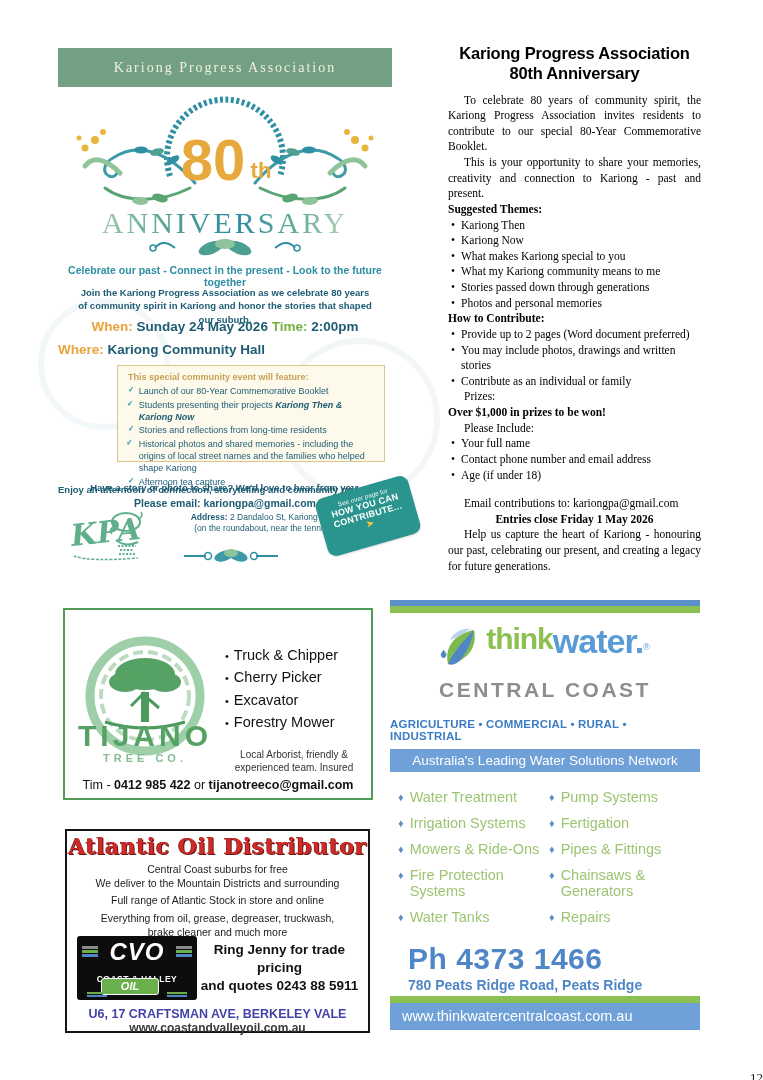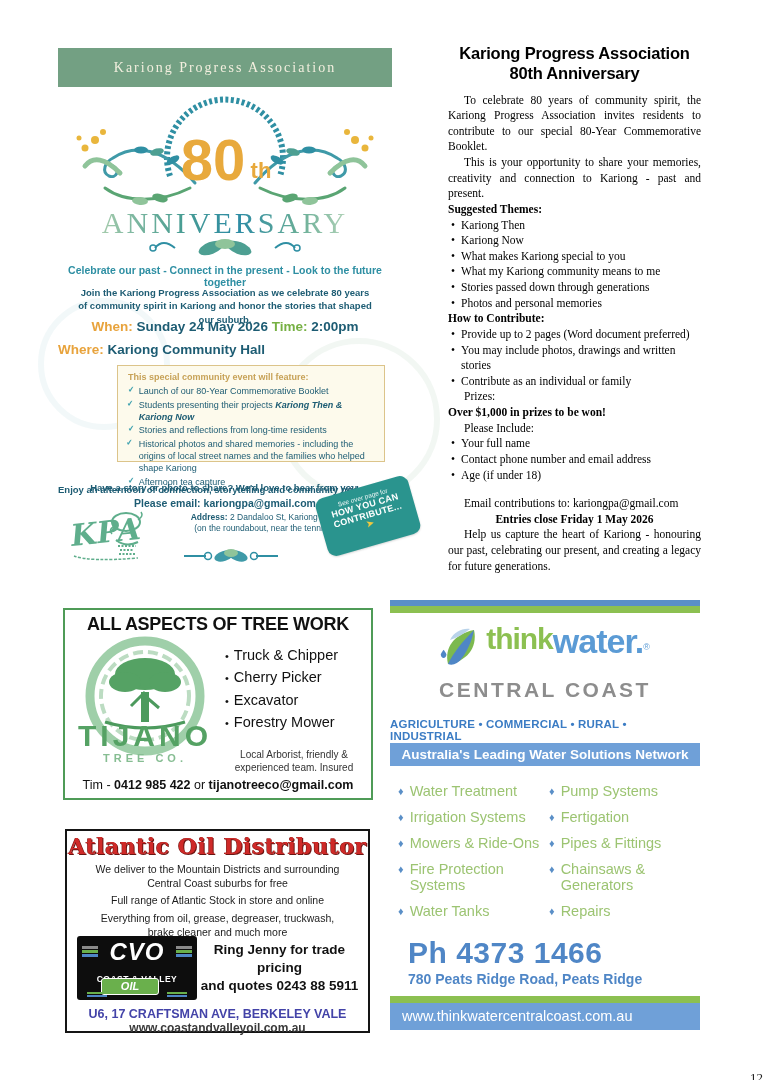--- a/index.html
+++ b/index.html
@@ -83,21 +83,21 @@
   
   .water-ad{position:absolute;left:390px;top:600px;width:310px;height:430px;background:#fff;}
   .bar{width:100%;} .bar.blue{height:6px;background:#5a8fc7;} .bar.green{height:7px;background:#8cc051;}
   .tw-logo-row{margin-top:11px;display:flex;align-items:flex-start;justify-content:center;}
   .tw-leaf{margin-right:4px;margin-top:2px;}
   .tw-think{font-size:30px;font-weight:bold;color:#8cc051;letter-spacing:-1px;line-height:1;}
   .tw-water{font-size:34px;font-weight:bold;color:#5b9bd5;letter-spacing:-1px;line-height:1;}
   .tw-reg{font-size:9px;color:#5b9bd5;margin-top:18px;}
   .tw-region{text-align:center;font-size:21px;font-weight:bold;color:#8d8d8d;letter-spacing:2.5px;margin-top:2px;}
   .tw-sectors{font-size:11.5px;font-weight:bold;color:#3b7cc4;margin-top:16px;letter-spacing:.2px;}
-  .tw-banner{margin-top:1px;height:23px;background:#6fa0d8;color:#fff;font-size:13.5px;text-align:center;line-height:23px;font-weight:bold;}
+  .tw-banner{margin-top:7px;height:23px;background:#6fa0d8;color:#fff;font-size:13.5px;text-align:center;line-height:23px;}
   .tw-services{position:relative;margin-top:18px;margin-left:8px;display:flex;}
   .tw-col{width:152px;}
   .tw-item{display:flex;font-size:14.5px;color:#9cc472;line-height:1.1;margin-bottom:10px;}
   .tw-item .dia{color:#5a8fc7;font-size:11px;margin-right:6px;margin-top:1px;flex:0 0 auto;}
   .tw-phone{margin:8px 0 0 18px;font-size:30px;font-weight:bold;color:#4f86c6;letter-spacing:.5px;line-height:1;}
   .tw-address{margin:3px 0 0 18px;font-size:14px;font-weight:bold;color:#4f86c6;}
   .tw-bars-bottom{position:absolute;bottom:27px;left:0;width:100%;}
   .tw-webbar{position:absolute;bottom:0;left:0;width:100%;height:27px;background:#6fa0d8;color:#fff;font-size:14.5px;line-height:27px;padding-left:12px;box-sizing:border-box;}
 
   .page-num{position:absolute;left:0;top:1070px;width:763px;text-align:right;font-family:"Liberation Serif",serif;font-size:13px;color:#222;}
@@ -269,21 +269,20 @@
         <li><span class="bl">•</span><span>Age (if under 18)</span></li>
       </ul>
       <div class="gap"></div>
       <p>Email contributions to: kariongpa@gmail.com</p>
       <div class="center-b">Entries close Friday 1 May 2026</div>
       <p>Help us capture the heart of Kariong - honouring our past, celebrating our present, and creating a legacy for future generations.</p>
     </div>
   </div>
 
   <div class="tree-ad">
-    <div class="tree-title">ALL ASPECTS OF TREE WORK</div>
     <div class="tree-logo">
       <svg width="152" height="132" viewBox="0 0 152 132">
         <circle cx="76" cy="60" r="55" fill="#ffffff" stroke="#9fcfa9" stroke-width="9"></circle>
         <circle cx="76" cy="60" r="44" fill="none" stroke="#bcdcc2" stroke-width="4" stroke-dasharray="10 5"></circle>
         <path d="M36,86 q40,12 80,0" fill="none" stroke="#4c9a5d" stroke-width="3"></path>
         <rect x="72" y="56" width="8" height="30" fill="#4c9a5d"></rect>
         <path d="M76,56 L62,70 M76,60 L90,72" stroke="#4c9a5d" stroke-width="3"></path>
         <ellipse cx="76" cy="38" rx="30" ry="16" fill="#55a264"></ellipse>
         <ellipse cx="56" cy="46" rx="16" ry="10" fill="#55a264"></ellipse>
         <ellipse cx="96" cy="46" rx="16" ry="10" fill="#55a264"></ellipse>
@@ -300,22 +299,22 @@
     <div class="tree-blurb">
       <div>Local Arborist, friendly &amp;</div>
       <div>experienced team. Insured</div>
     </div>
     <div class="tree-contact"><span>Tim - </span><b>0412 985 422</b><span> or </span><b>tijanotreeco@gmail.com</b></div>
   </div>
 
   <div class="oil-ad">
     <div class="oil-title">Atlantic Oil Distributor</div>
     <div class="oil-body">
+      <div>Central Coast suburbs for free</div>
       <div>We deliver to the Mountain Districts and surrounding</div>
-      <div>Central Coast suburbs for free</div>
       <div class="sp">Full range of Atlantic Stock in store and online</div>
       <div class="sp">Everything from oil, grease, degreaser, truckwash,</div>
       <div>brake cleaner and much more</div>
     </div>
     <div class="oil-row">
       <div class="cvo-box">
         <div class="cvo-line" style="top:10px;left:5px;background:#8a8a8a;"></div>
         <div class="cvo-line" style="top:14px;left:5px;background:#6ab04c;"></div>
         <div class="cvo-line" style="top:18px;left:5px;background:#4f86c6;"></div>
         <div class="cvo-line" style="top:10px;right:5px;background:#8a8a8a;"></div>

